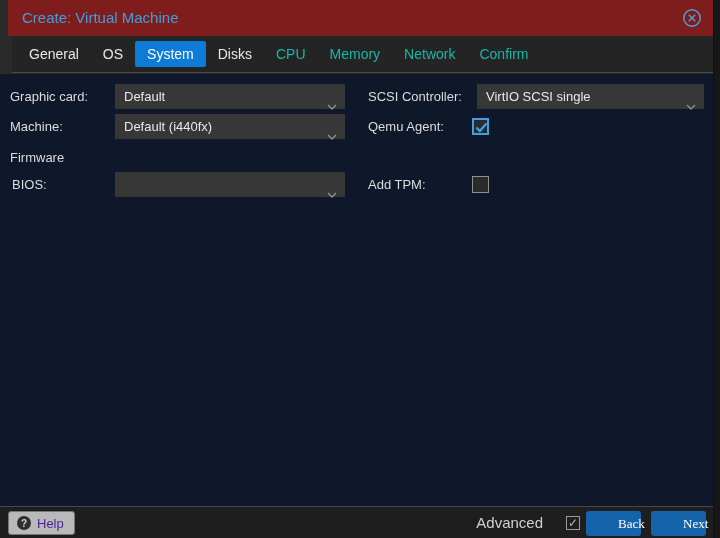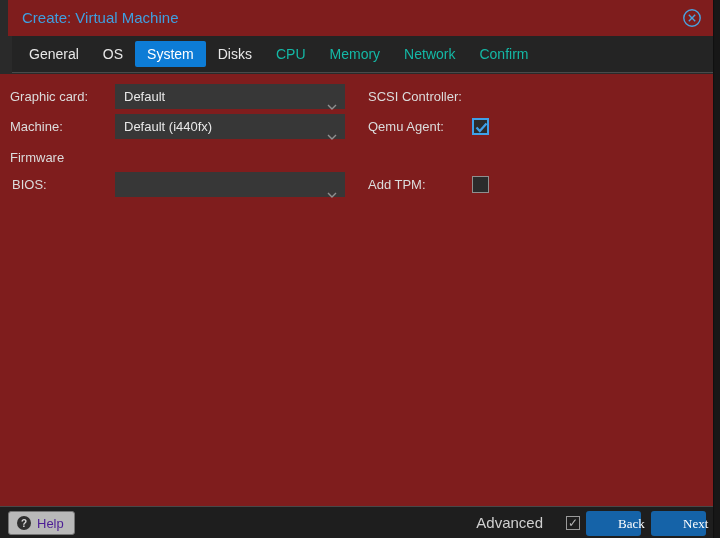--- a/index.html
+++ b/index.html
@@ -39,21 +39,21 @@
   .tab {
     font-size: 14px; color: #e8e8e8;
     padding: 5px 12px; border-radius: 2px;
     cursor: pointer; white-space: nowrap;
   }
   .tab.active { background: #0d7cd6; color: #ffffff; }
   .tab.disabled { color: #14b8a6; cursor: default; }
   
   .form-area {
     position: absolute; left: 0; top: 74px; right: 0; bottom: 32px;
-    background: #7f1d1d;
+    background: #0f172a;
   }
   .field-label {
     position: absolute; font-size: 13px; color: #dcdcdc;
     height: 25px; line-height: 25px;
   }
   .section-label {
     position: absolute; font-size: 13px; color: #dcdcdc;
     height: 20px; line-height: 20px;
   }
   .select {
@@ -171,20 +171,28 @@
     <div class="field-label" style="left:12px; top:98px;">BIOS:</div>
     <div class="select" style="left:115px; top:98px; width:230px;">
       <span class="chev">
         <svg width="10" height="6" viewBox="0 0 10 6">
             <polyline points="1,1 5,5 9,1" fill="none" stroke="#909090" stroke-width="1.4"></polyline>
           </svg>
       </span>
     </div>
 
     <div class="field-label" style="left:368px; top:10px;">SCSI Controller:</div>
+    <div class="select" style="left:477px; top:10px; width:227px;">
+      <span>VirtIO SCSI single</span>
+      <span class="chev">
+        <svg width="10" height="6" viewBox="0 0 10 6">
+            <polyline points="1,1 5,5 9,1" fill="none" stroke="#909090" stroke-width="1.4"></polyline>
+          </svg>
+      </span>
+    </div>
 
     <div class="field-label" style="left:368px; top:40px;">Qemu Agent:</div>
     <div class="checkbox blue-checked" style="left:472px; top:44px;">
       <svg width="13" height="11" viewBox="0 0 13 11">
         <polyline points="1.5,5.5 4.8,9 11.5,1.5" fill="none" stroke="#3fa0e8" stroke-width="2.2"></polyline>
       </svg>
     </div>
 
     <div class="field-label" style="left:368px; top:98px;">Add TPM:</div>
     <div class="checkbox unchecked" style="left:472px; top:102px;"></div>

